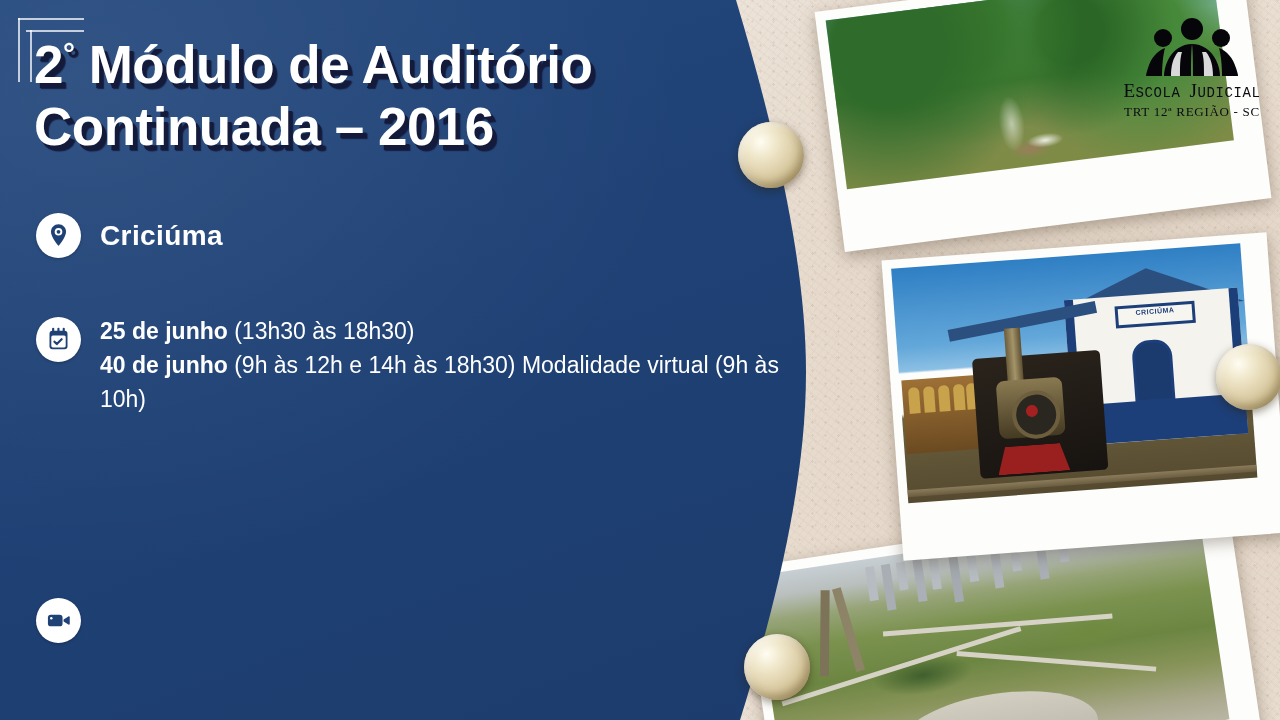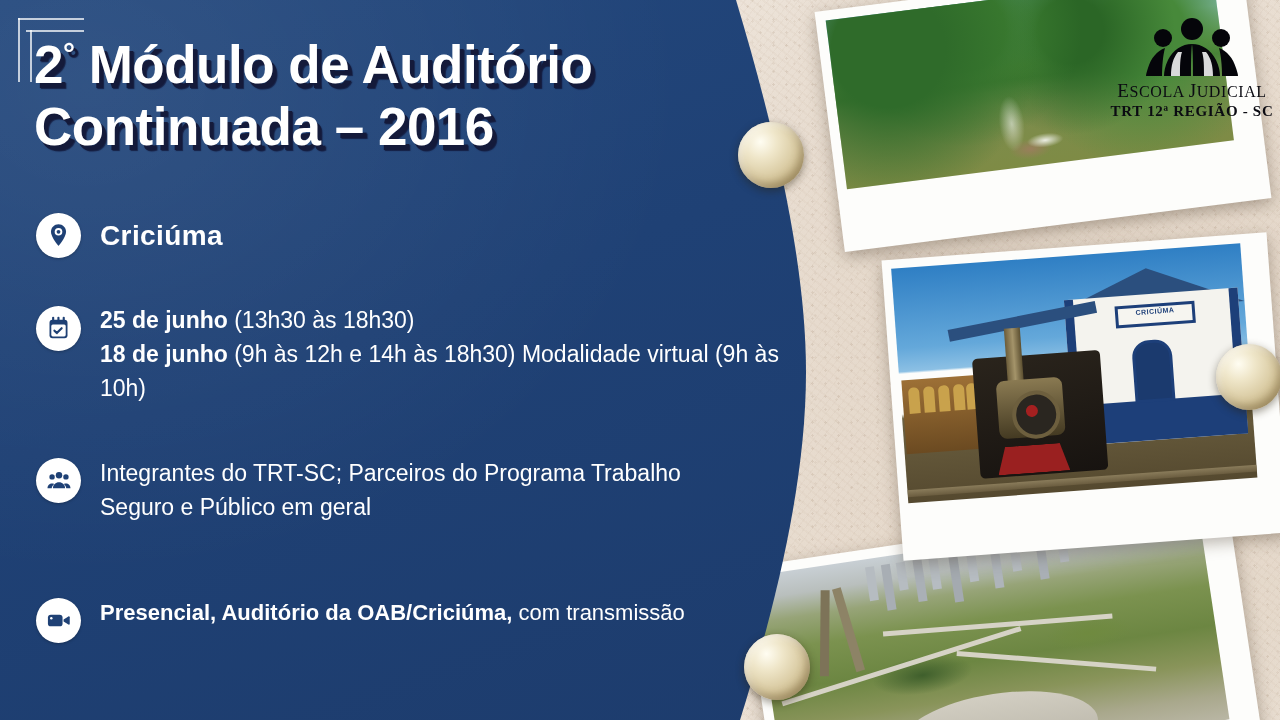--- a/index.html
+++ b/index.html
@@ -135,37 +135,37 @@
     flex:0 0 auto;width:45px;height:45px;border-radius:50%;background:#ffffff;
     display:flex;align-items:center;justify-content:center;
     box-shadow:0 1px 3px rgba(0,0,0,.25);
   }
   .ic svg{display:block;}
   .txt{color:#ffffff;margin-left:19px;}
 
   #row-loc{left:36px;top:213px;}
   #row-loc .txt{font-size:28px;font-weight:bold;line-height:45px;letter-spacing:.4px;}
 
-  #row-date{left:36px;top:306px;width:790px;}
+  #row-date{left:36px;top:317px;width:790px;}
   #row-date .txt{font-size:23px;line-height:34px;margin-top:-3px;}
   #row-date .txt b{font-weight:bold;}
 
   #row-aud{left:36px;top:458px;width:700px;}
   #row-aud .txt{font-size:23px;line-height:34px;margin-top:-2px;font-weight:normal;}
 
   #row-fmt{left:36px;top:598px;width:740px;}
   #row-fmt .txt{font-size:22px;line-height:33px;margin-top:-2px;}
   #row-fmt .txt b{font-weight:bold;}
 
   
   .logo{position:absolute;left:1108px;top:18px;width:168px;text-align:center;}
   .logo .mark{height:62px;display:flex;align-items:flex-end;justify-content:center;}
   .logo .name{font-family:"Liberation Serif", serif;font-size:19px;letter-spacing:.6px;color:#0b0b12;line-height:20px;margin-top:1px;}
-  .logo .name .sm{font-size:16px;}
-  .logo .sub{font-family:"Liberation Serif", serif;font-size:15px;font-weight:bold;letter-spacing:.7px;color:#0b0b12;margin-top:1px;}
+  .logo .name .sm{font-size:14px;font-family:Liberation Mono, monospace;}
+  .logo .sub{font-family:"Liberation Serif", serif;font-size:13px;font-weight:normal;letter-spacing:.7px;color:#0b0b12;margin-top:1px;}
 </style>
 </head>
 <body>
 
 <div id="poster">
 
   <div class="bg-paper"></div>
   <div class="bg-speckle"></div>
 
   <div class="photo" id="photo1">
@@ -257,49 +257,33 @@
         <rect x="11" y="1.6" width="1.9" height="4" rx=".9" fill="#1f4175"></rect>
         <rect x="15.7" y="1.6" width="1.9" height="4" rx=".9" fill="#1f4175"></rect>
         <path d="M8.4 13.9l2.1 2.2 4.3-4.4" stroke="#1f4175" stroke-width="1.9" fill="none" stroke-linecap="round" stroke-linejoin="round"></path>
       </svg>
     </div>
     <div class="txt">
       <div>
         <b>25 de junho</b><span> (13h30 às 18h30)</span>
       </div>
       <div>
-        <b>18 de junho</b><span> (9h às 12h e 14h às 18h30) Modalidade virtual (9h às 10h)</span>
+        <b>40 de junho</b><span> (9h às 12h e 14h às 18h30) Modalidade virtual (9h às 10h)</span>
       </div>
     </div>
   </div>
 
-  <div class="row" id="row-aud">
-    <div class="ic">
-      <svg width="26" height="26" viewBox="0 0 24 24" aria-hidden="true">
-        <circle cx="12" cy="6.6" r="3" fill="#1f4175"></circle>
-        <circle cx="5.6" cy="8.2" r="2.5" fill="#1f4175"></circle>
-        <circle cx="18.4" cy="8.2" r="2.5" fill="#1f4175"></circle>
-        <path d="M6.4 18.6c0-3 2.5-5.4 5.6-5.4s5.6 2.4 5.6 5.4z" fill="#1f4175"></path>
-        <path d="M1.4 18.6c0-2.4 1.9-4.3 4.2-4.3 .7 0 1.3.1 1.9.4-1.2 1-2 2.4-2.2 3.9z" fill="#1f4175"></path>
-        <path d="M22.6 18.6c0-2.4-1.9-4.3-4.2-4.3-.7 0-1.3.1-1.9.4 1.2 1 2 2.4 2.2 3.9z" fill="#1f4175"></path>
-      </svg>
-    </div>
-    <div class="txt">Integrantes do TRT-SC; Parceiros do Programa Trabalho Seguro e Público em geral</div>
-  </div>
 
   <div class="row" id="row-fmt">
     <div class="ic">
       <svg width="27" height="27" viewBox="0 0 24 24" aria-hidden="true">
         <rect x="2.6" y="6.8" width="13" height="10.4" rx="2.6" fill="#1f4175"></rect>
         <path d="M16.5 11.2l4.3-2.8c.5-.3 1.2 0 1.2.7v5.8c0 .7-.7 1-1.2.7l-4.3-2.8z" fill="#1f4175"></path>
         <circle cx="5.6" cy="9.9" r="1.1" fill="#ffffff"></circle>
       </svg>
-    </div>
-    <div class="txt">
-      <b>Presencial, Auditório da OAB/Criciúma,</b><span> com transmissão</span>
     </div>
   </div>
 
   <div class="pearl" id="pearl1"></div>
   <div class="pearl" id="pearl2"></div>
   <div class="pearl" id="pearl3"></div>
 
   <div class="logo">
     <div class="mark">
       <svg width="120" height="62" viewBox="0 0 120 62" aria-hidden="true">

